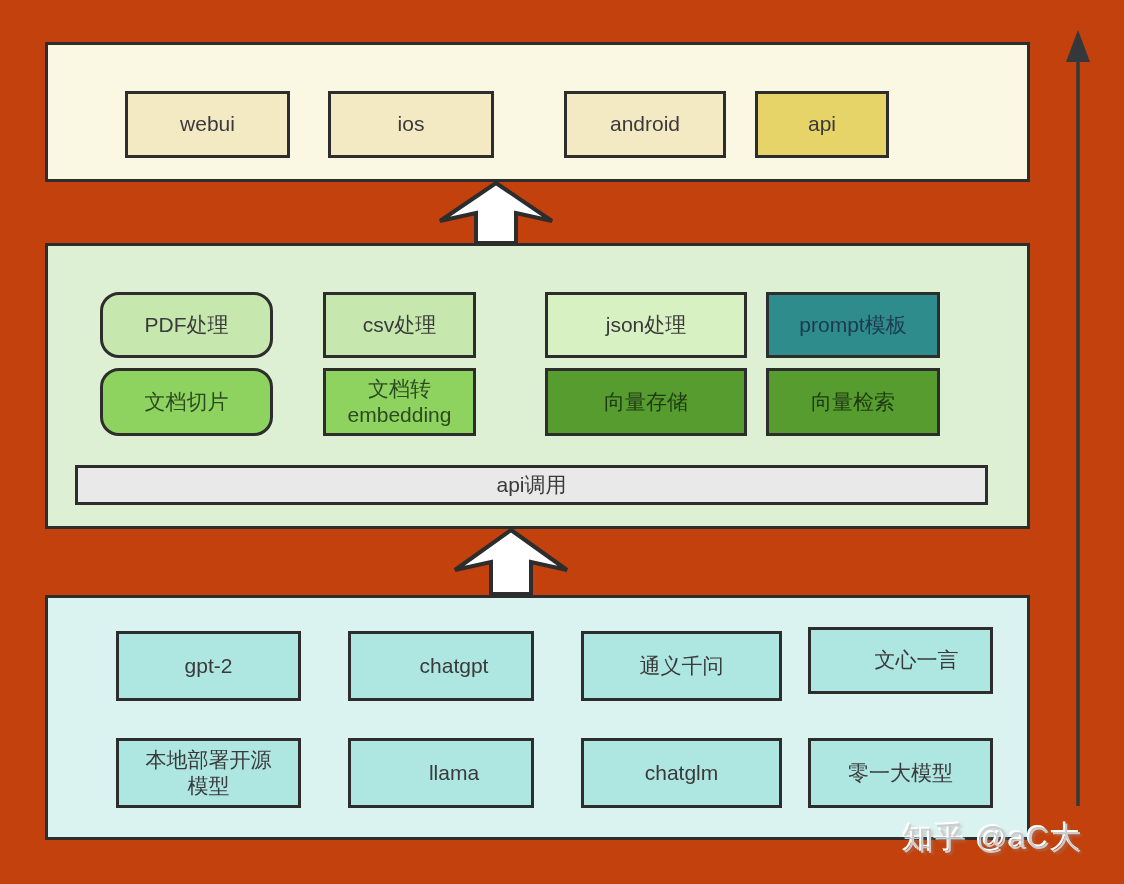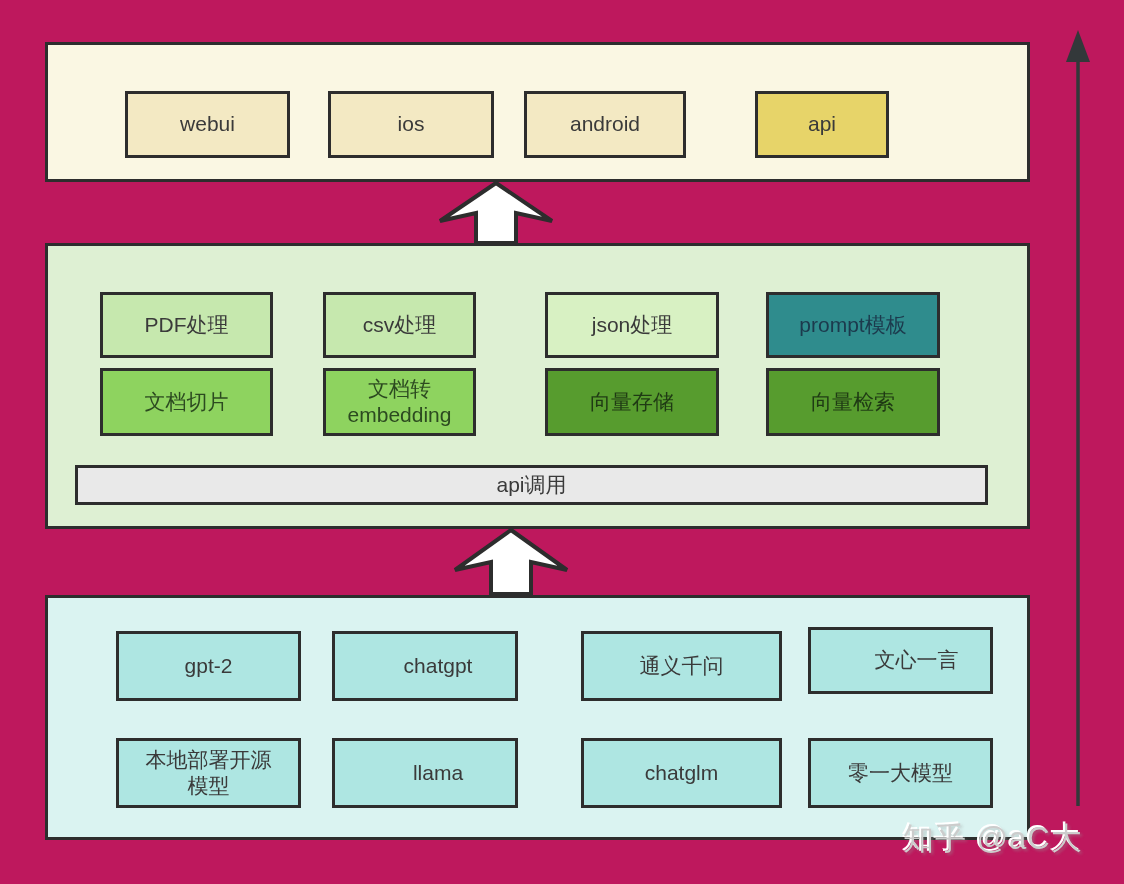--- a/index.html
+++ b/index.html
@@ -1,52 +1,52 @@
 <!DOCTYPE html>
 <html><head>
 <meta charset="utf-8">
 <style>
   html,body{margin:0;padding:0;background:#ffffff;}
   .canvas{
-    position:relative;width:1124px;height:884px;background:#be185d;overflow:hidden;
+    position:relative;width:1124px;height:884px;background:#c2410c;overflow:hidden;
     font-family:"Liberation Sans","DejaVu Sans",sans-serif;color:#3a3a3a;text-decoration:underline;
   }
   .layer{position:absolute;border:3px solid #2d2d2d;box-sizing:border-box;}
   .layer-top{left:45px;top:42px;width:985px;height:140px;background:#faf7e3;}
   .layer-mid{left:45px;top:243px;width:985px;height:286px;background:#def0d3;}
   .layer-bot{left:45px;top:595px;width:985px;height:245px;background:#daf3f1;}
   .box{
     position:absolute;display:flex;align-items:center;justify-content:center;
     border:3px solid #2d2d2d;box-sizing:border-box;
     font-size:21px;line-height:1.25;text-align:center;white-space:pre-line;color:#3a3a3a;
   }
   
   .tb{top:46px;height:67px;background:#f3e9c3;}
   .tb1{left:77px;width:165px;}
   .tb2{left:280px;width:166px;}
-  .tb3{left:476px;width:162px;}
+  .tb3{left:516px;width:162px;}
   .tb4{left:707px;width:134px;background:#e7d469;}
   
   .mr1{top:46px;height:66px;}
   .mr2{top:122px;height:68px;}
-  .mc1{left:52px;width:173px;}
+  .mc1{left:52px;width:173px;border-radius:19px;}
   .mc2{left:275px;width:153px;}
-  .mc3{left:497px;width:174px;}
+  .mc3{left:497px;width:202px;}
   .mc4{left:718px;width:174px;}
   .bg-lgreen{background:#c6e8ae;}
   .bg-llgreen{background:#d8f1c3;}
   .bg-teal{background:#2f8c8d;color:#1c3a4d;}
   .bg-mgreen{background:#8ed35f;color:#2c4a20;}
   .bg-dgreen{background:#579c2e;color:#1f3a14;}
   .api-bar{left:27px;top:219px;width:913px;height:40px;background:#e9e9e9;}
   
   .br1{top:33px;height:70px;background:#aee6e2;}
   .br2{top:140px;height:70px;background:#aee6e2;}
   .bc1{left:68px;width:185px;}
-  .bc2{left:284px;width:186px;padding-left:26px;}
+  .bc2{left:300px;width:186px;padding-left:26px;}
   .bc3{left:533px;width:201px;}
   .bc4{left:760px;width:185px;}
   .bc4.br1{top:29px;height:67px;padding-left:32px;}
   .arrow-block{position:absolute;}
   .arrow1{left:436px;top:180px;}
   .arrow2{left:451px;top:527px;}
   .axis-arrow{position:absolute;left:1064px;top:30px;}
   .watermark{
     position:absolute;left:903px;top:818px;font-size:31px;letter-spacing:1px;
     color:#cccccc;text-shadow:-2px -2px 0 #ffffff,2px 2px 3px rgba(150,150,150,0.45);

